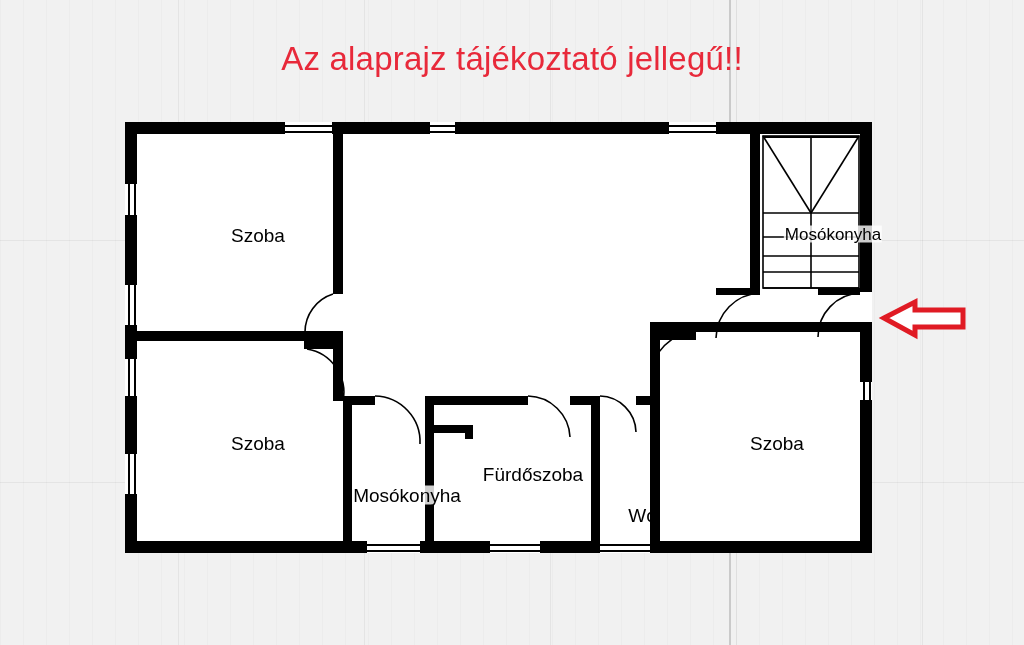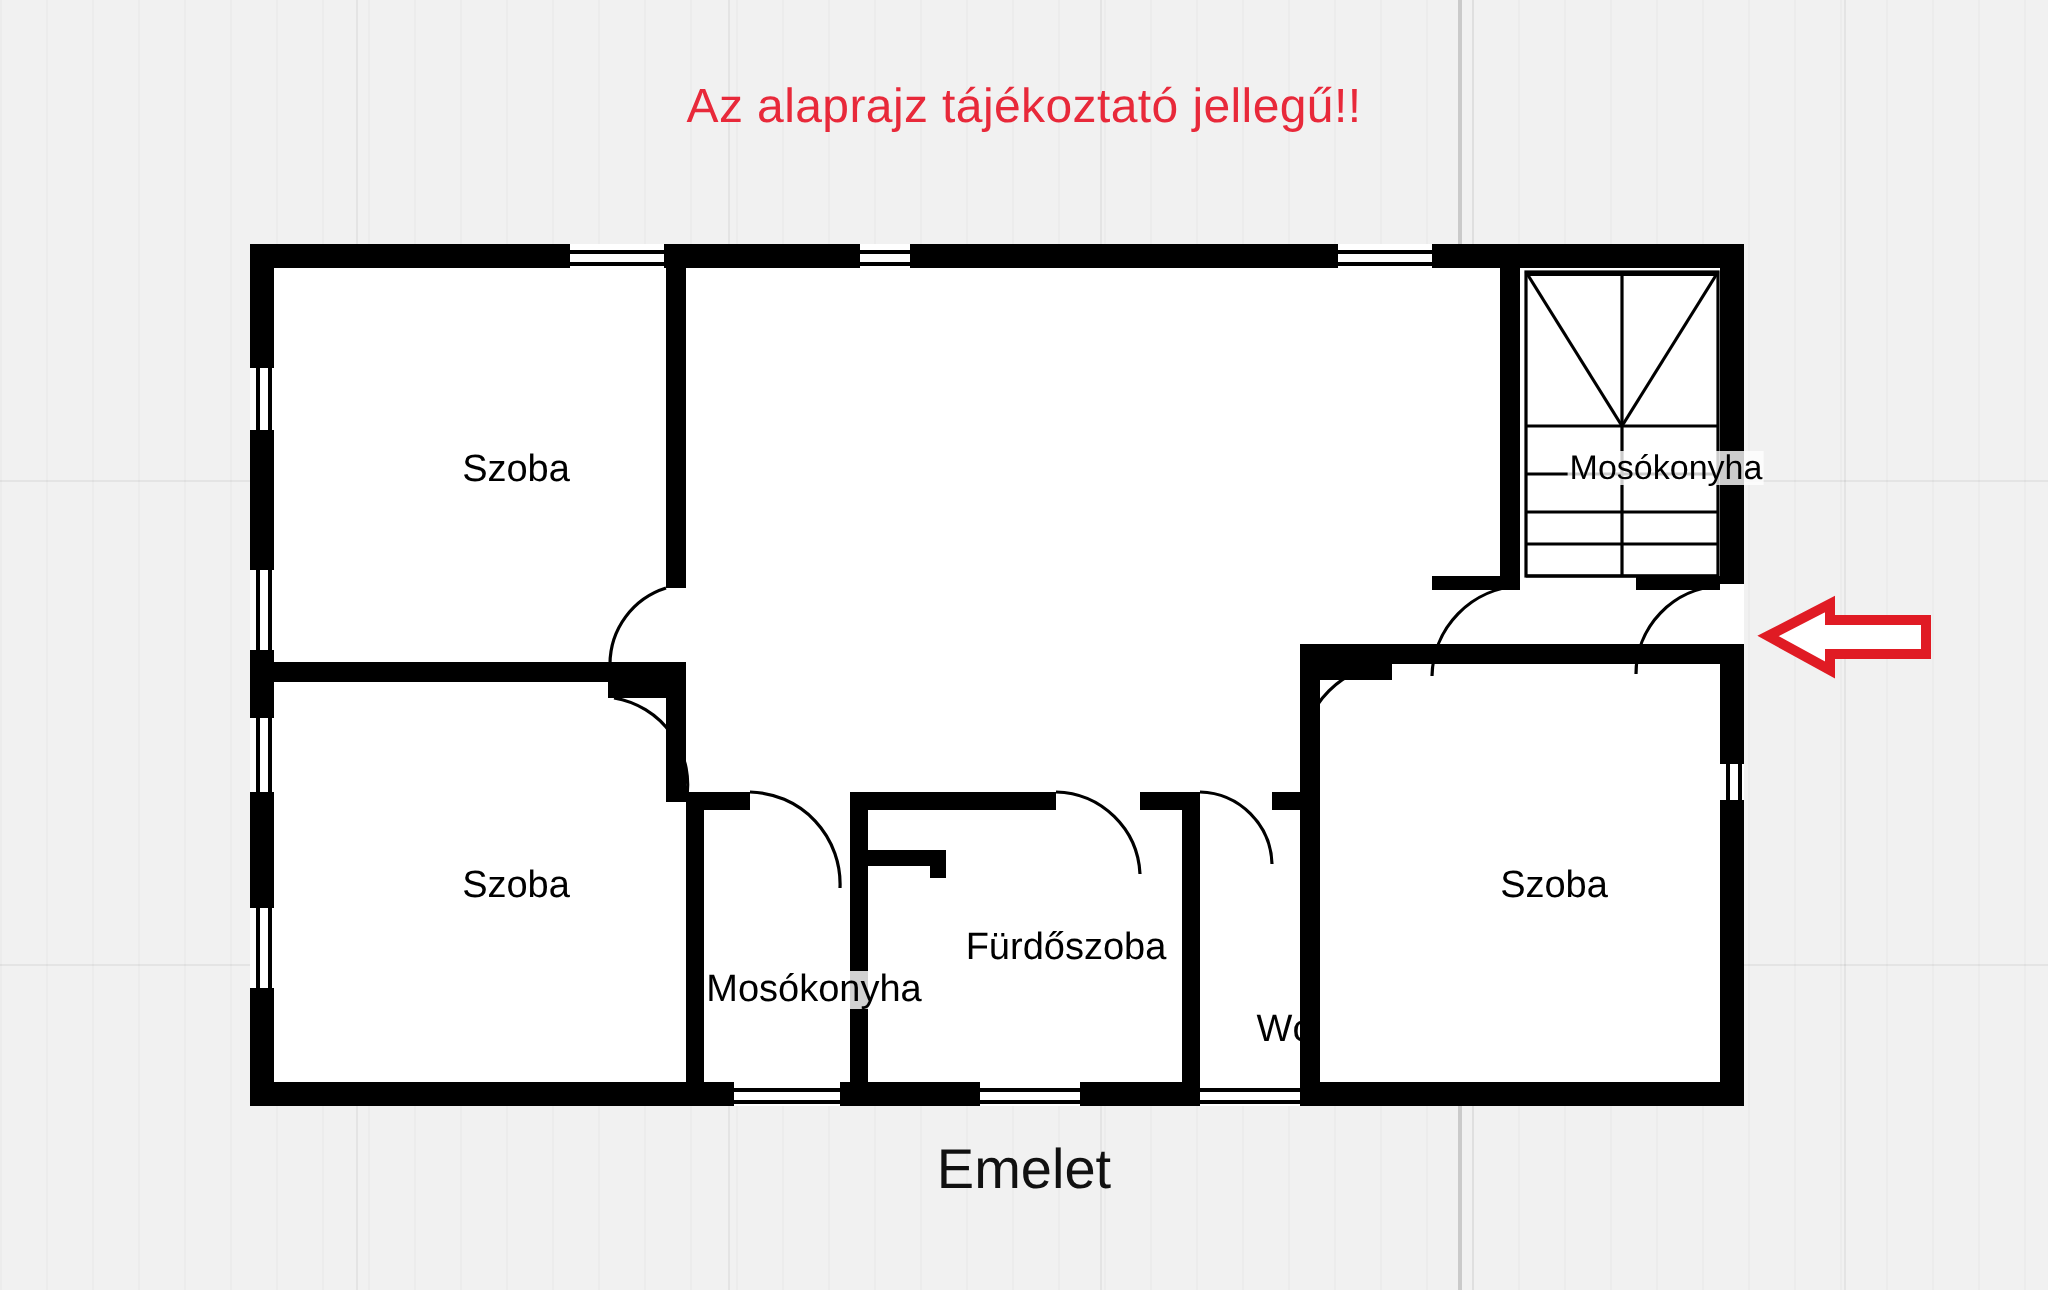--- a/index.html
+++ b/index.html
@@ -38,21 +38,21 @@
     position: absolute;
     top: 0;
     left: 0;
   }
   .plan-title {
     position: absolute;
     left: 0;
     top: 40px;
     width: 1024px;
     text-align: center;
-    font-size: 24px;
+    font-size: 33px;
     color: #e8293a;
     letter-spacing: 0.2px;
     white-space: nowrap;
   }
   .plan-caption {
     position: absolute;
     left: 0;
     top: 569px;
     width: 1024px;
     text-align: center;
@@ -204,21 +204,20 @@
       <rect x="818" y="288" width="42" height="7"></rect>
     </g>
 
     <g>
       <path d="M 884 318 L 915 302 L 915 310 L 963 310 L 963 327 L 915 327 L 915 335 Z" fill="#ffffff" stroke="#e01b24" stroke-width="5" stroke-linejoin="miter"></path>
     </g>
   </svg>
 
   <div class="plan-title">Az alaprajz tájékoztató jellegű!!</div>
 
-  <div class="plan-caption">Emelet</div>
 
   <div class="room-label" style="left:238px; top:235px;">Szoba</div>
   <div class="room-label hall" style="left:813px; top:234px;">Mosókonyha</div>
   <div class="room-label" style="left:238px; top:443px;">Szoba</div>
   <div class="room-label washer" style="left:387px; top:495px;">Mosókonyha</div>
   <div class="room-label bath" style="left:513px; top:474px;">Fürdőszoba</div>
   <div class="room-label" style="left:622px; top:515px;">Wc</div>
   <div class="room-label" style="left:757px; top:443px;">Szoba</div>
 
 </div>

